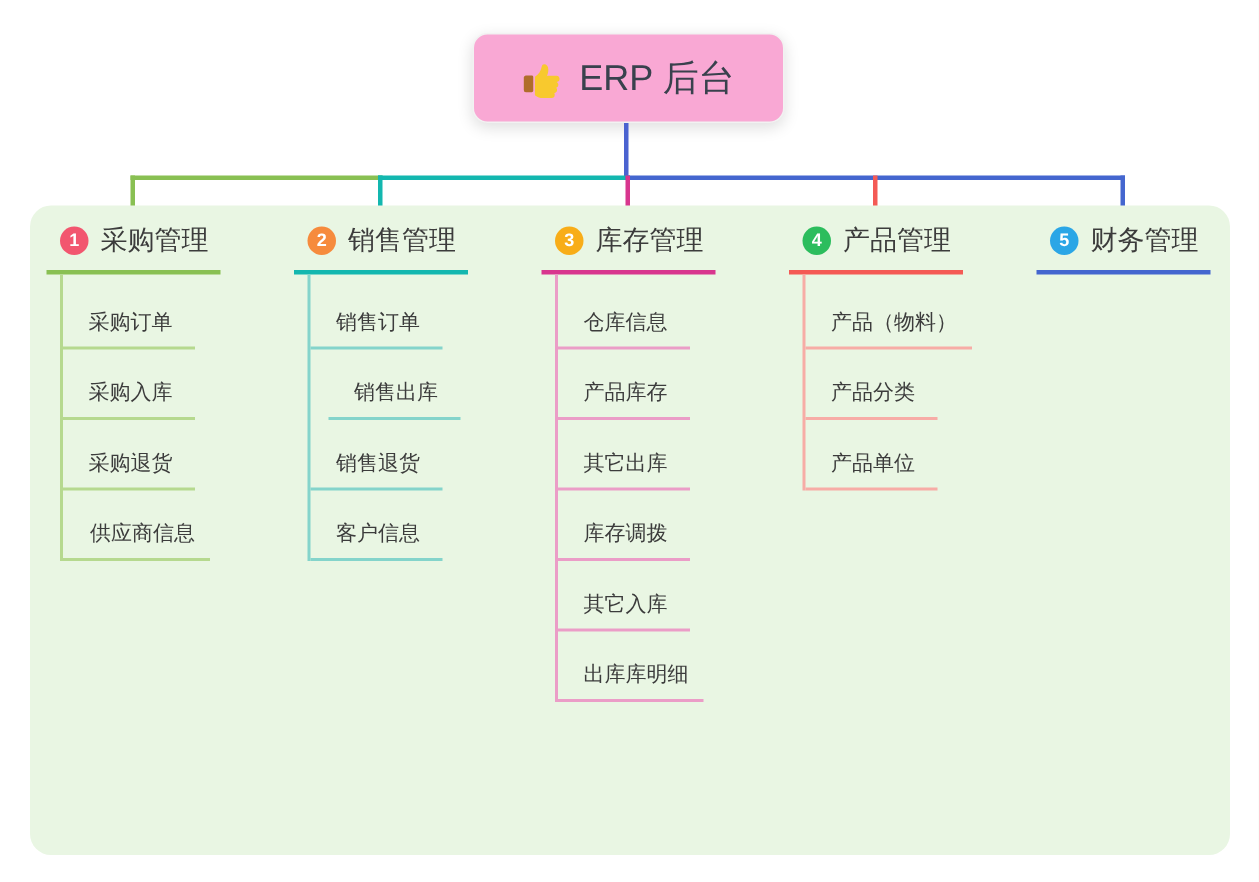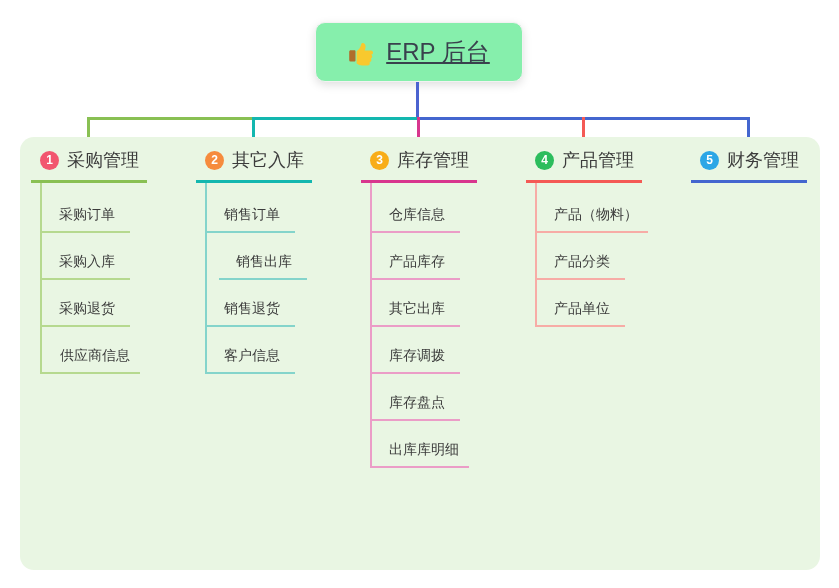--- a/index.html
+++ b/index.html
@@ -3,24 +3,24 @@
 <meta charset="utf-8">
 <style>
   html,body{margin:0;padding:0;background:#ffffff;}
   #stage{
     position:relative;width:839px;height:588px;background:#ffffff;overflow:hidden;
     font-family:"Liberation Sans","DejaVu Sans",sans-serif;color:#3b3b3b;
   }
   
   .root-node{
     position:absolute;left:315px;top:22px;width:208px;height:60px;
-    background:#86efac;border-radius:10px;border:1px solid #f2f2f2;
+    background:#f9a8d4;border-radius:10px;border:1px solid #f2f2f2;
     box-shadow:0 3px 10px rgba(0,0,0,.13);
     display:flex;align-items:center;justify-content:center;gap:11px;
-    font-size:24px;color:#39414d;box-sizing:border-box;text-decoration:underline;
+    font-size:24px;color:#39414d;box-sizing:border-box;
   }
   .root-node .thumb{flex:0 0 auto;display:flex;}
   
   .line{position:absolute;}
   .v{width:3px;}
   .h{height:3px;}
   
   .panel{
     position:absolute;left:20px;top:137px;width:800px;height:433px;
     background:#e9f6e3;border-radius:14px;
@@ -87,40 +87,40 @@
         <ul class="children" style="border-left-color: rgb(182, 217, 143);">
           <li style="border-bottom-color: rgb(182, 217, 143);">采购订单</li>
           <li style="border-bottom-color: rgb(182, 217, 143);">采购入库</li>
           <li style="border-bottom-color: rgb(182, 217, 143);">采购退货</li>
           <li style="border-bottom-color: rgb(182, 217, 143); padding-left: 18px;">供应商信息</li>
         </ul>
       </div>
       <div class="branch-col" style="left: 196px;">
         <div class="branch-header" style="border-bottom-color: rgb(19, 183, 175);">
           <span class="badge" style="background: rgb(246, 139, 61);">2</span>
-          <span>其它入库</span>
+          <span>销售管理</span>
         </div>
         <ul class="children" style="border-left-color: rgb(132, 212, 203);">
           <li style="border-bottom-color: rgb(132, 212, 203); text-align: right;">销售订单</li>
           <li style="border-bottom-color: rgb(132, 212, 203); margin-left: 12px;">销售出库</li>
           <li style="border-bottom-color: rgb(132, 212, 203);">销售退货</li>
           <li style="border-bottom-color: rgb(132, 212, 203);">客户信息</li>
         </ul>
       </div>
       <div class="branch-col" style="left: 361px;">
         <div class="branch-header" style="border-bottom-color: rgb(216, 54, 142);">
           <span class="badge" style="background: rgb(248, 173, 24);">3</span>
           <span>库存管理</span>
         </div>
         <ul class="children" style="border-left-color: rgb(235, 157, 199);">
           <li style="border-bottom-color: rgb(235, 157, 199);">仓库信息</li>
           <li style="border-bottom-color: rgb(235, 157, 199);">产品库存</li>
           <li style="border-bottom-color: rgb(235, 157, 199);">其它出库</li>
           <li style="border-bottom-color: rgb(235, 157, 199);">库存调拨</li>
-          <li style="border-bottom-color: rgb(235, 157, 199);">库存盘点</li>
+          <li style="border-bottom-color: rgb(235, 157, 199);">其它入库</li>
           <li style="border-bottom-color: rgb(235, 157, 199);">出库库明细</li>
         </ul>
       </div>
       <div class="branch-col" style="left: 526px;">
         <div class="branch-header" style="border-bottom-color: rgb(244, 90, 85);">
           <span class="badge" style="background: rgb(44, 189, 93);">4</span>
           <span>产品管理</span>
         </div>
         <ul class="children" style="border-left-color: rgb(247, 172, 166);">
           <li style="border-bottom-color: rgb(247, 172, 166);">产品（物料）</li>

